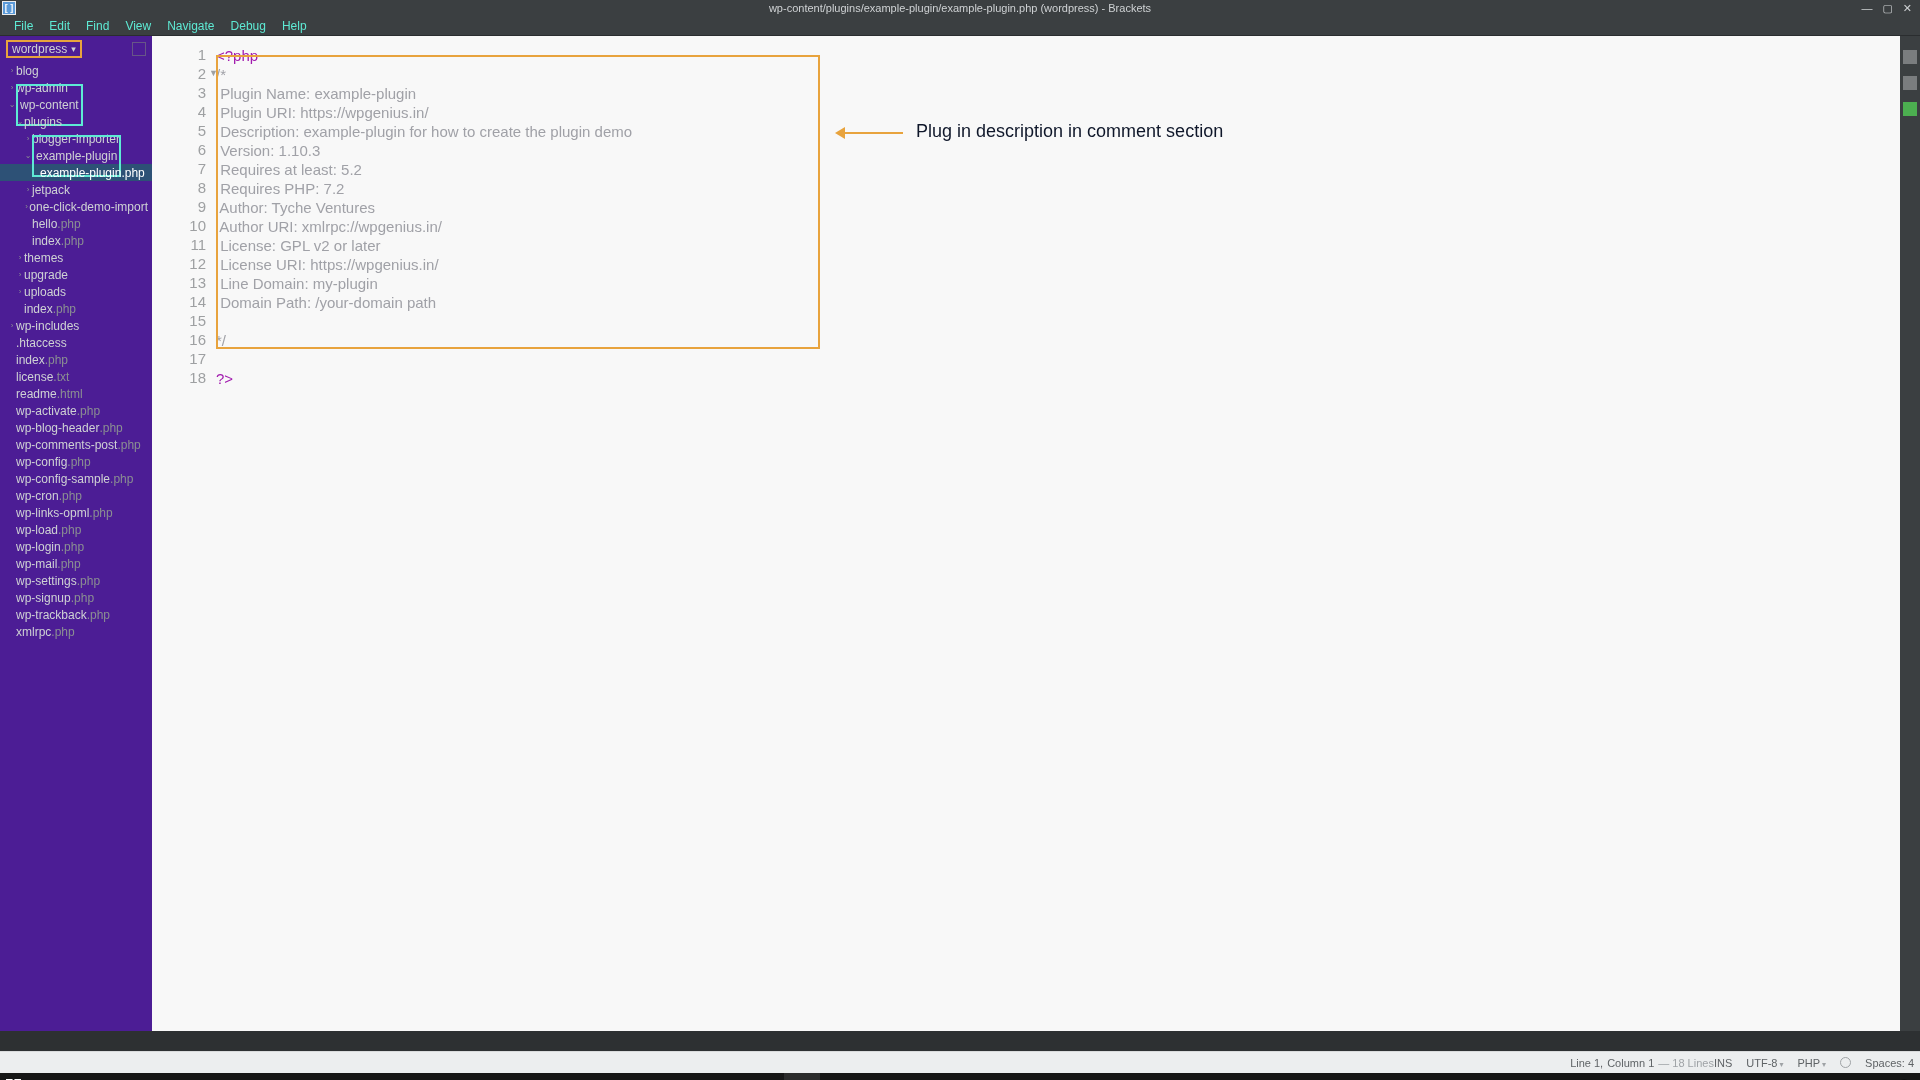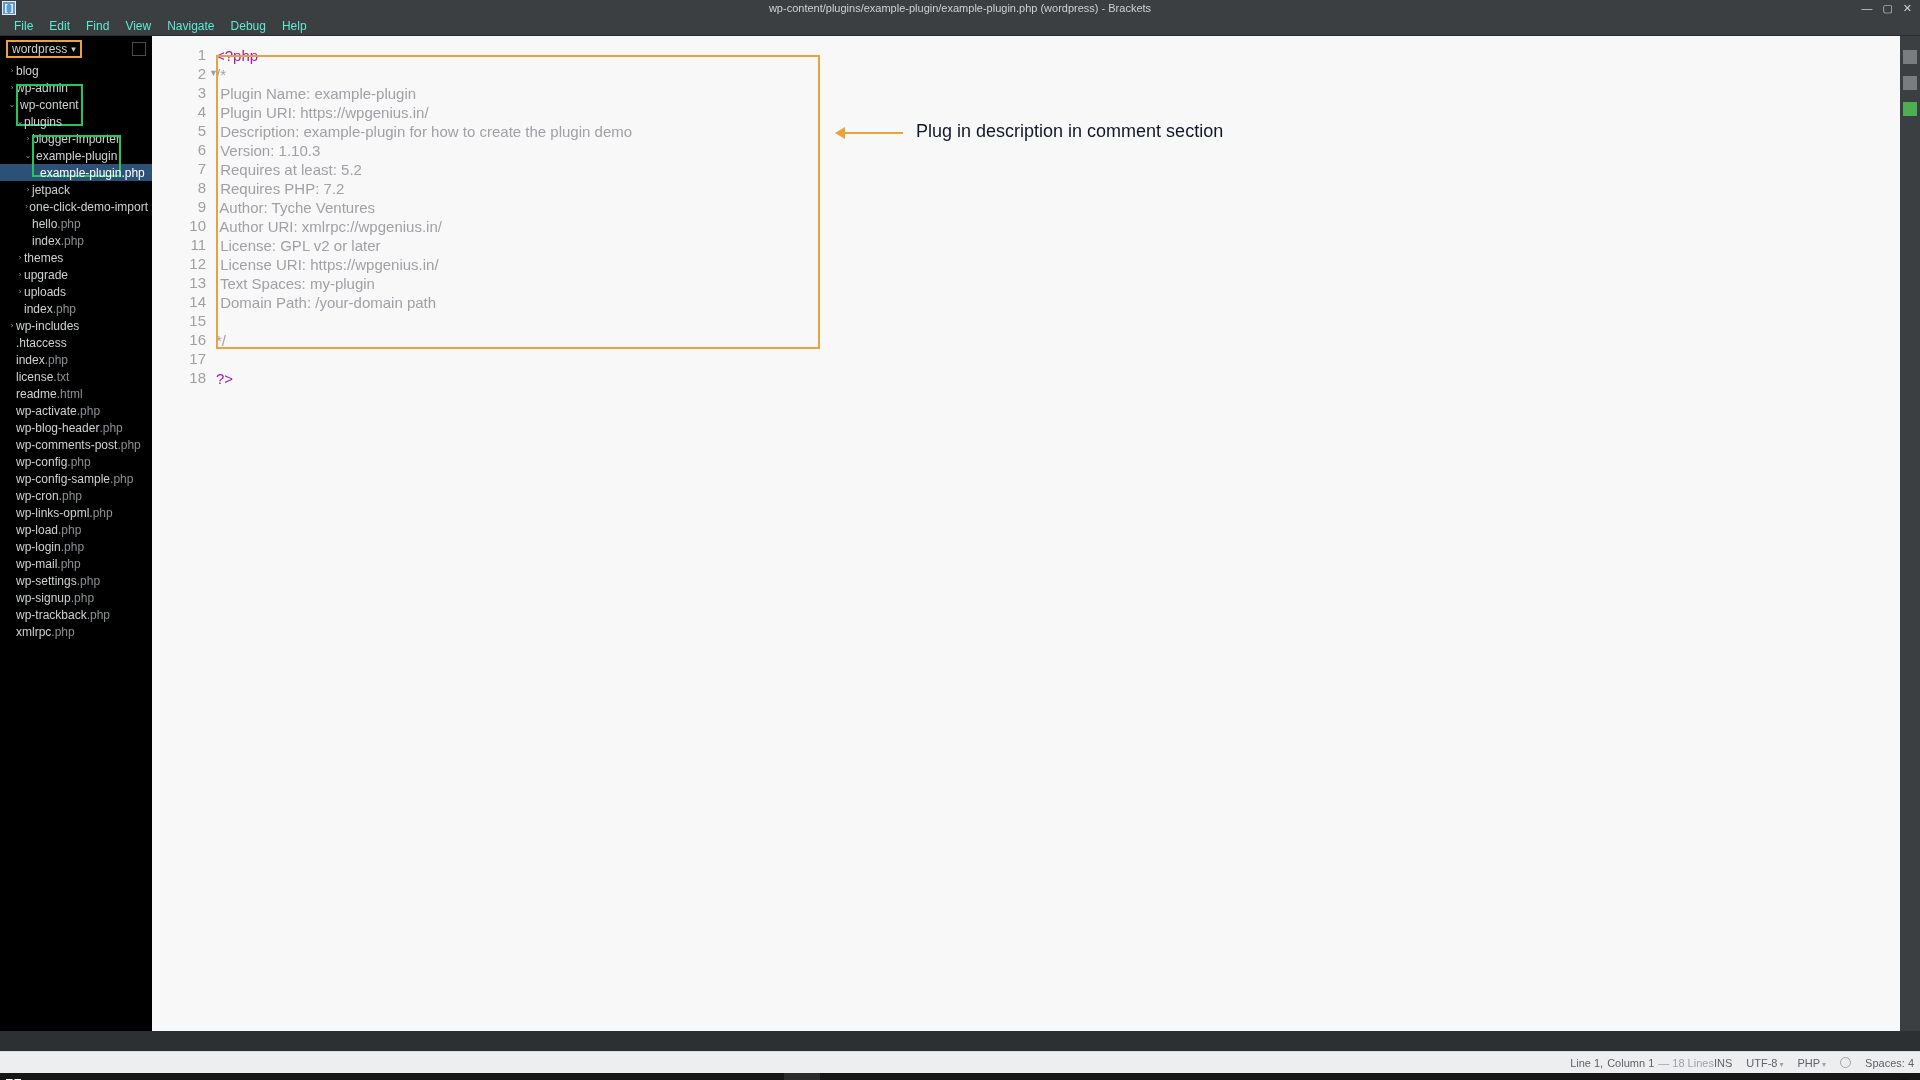--- a/index.html
+++ b/index.html
@@ -13,32 +13,32 @@
 .titlebar .win-ctrls span { cursor: default; }
 
 
 .menubar { height: 20px; background: #3b3f41; display: flex; align-items: center; padding-left: 6px; gap: 0; border-bottom:1px solid #2a2d2f;}
 .menubar .menu-item { padding: 2px 8px; font-size: 12px; color: #5eead4; cursor: default; }
 
 
 .main { display: flex; height: calc(100% - 36px - 27px - 22px); }
 
 
-.sidebar { width: 152px; background: #000000; overflow-y: auto; overflow-x: hidden; font-size: 12px; color: #bcbfc2; }
+.sidebar { width: 152px; background: #4c1d95; overflow-y: auto; overflow-x: hidden; font-size: 12px; color: #bcbfc2; }
 .project-header { display:flex; align-items:center; justify-content:space-between; padding: 0 6px; height:26px;}
 .project-select { border: 2px solid #e8a33d; padding: 0 4px; height:18px; display:flex; align-items:center; font-size:12px; color:#cfd2d4;}
 .project-select .caret { margin-left:4px; font-size:9px;}
 .split-icon { width:14px; height:14px; border:1px solid #7a7d7f; opacity:.6;}
 .tree .item { display:flex; align-items:center; height:17px; padding-right:4px; cursor:default; white-space:nowrap;}
 .tree .carrot { width:8px; text-align:center; font-size:8px; color:#8b8f92; display:inline-block;}
 .tree .name { color:#cfd2d4; }
 .tree .ext { color:#8b8f92; }
 .tree .sel { background:#2d5176; color:#fff; }
 .tree .sel .name, .tree .sel .ext { color:#fff;}
-.highlight-box { border:2px solid #22c55e; padding:12px 2px;}
+.highlight-box { border:2px solid #5eead4; padding:12px 2px;}
 .ind0 { padding-left: 8px; } .ind1 { padding-left: 16px; } .ind2 { padding-left: 24px; } .ind3 { padding-left: 32px; }
 
 
 .editor-wrap { flex:1; display:flex; background:#f8f8f8; position:relative;}
 .gutter { width:64px; background:#f8f8f8; text-align:right; padding-top:10px; font-family: "SFMono-Regular", Consolas, "Courier New", monospace; font-size:15px; color:#9ea0a2; user-select:none;}
 .gutter .ln { height:19px; padding-right:10px; position:relative;}
 .gutter .fold { position:absolute; right:-2px; top:3px; font-size:9px; color:#9ea0a2;}
 .code { flex:1; padding-top:10px; font-family: "SFMono-Regular", Consolas, "Courier New", monospace; font-size:15px; line-height:19px; color:#535353; position:relative;}
 .code .line { height:19px; white-space:pre;}
 .comment-block-outline { position:absolute; border:2px solid #e8a33d; pointer-events:none;}
@@ -300,21 +300,21 @@
         <div class="line tok-gray"> Plugin Name: example-plugin</div>
         <div class="line tok-gray"> Plugin URI: https://wpgenius.in/</div>
         <div class="line tok-gray"> Description: example-plugin for how to create the plugin demo</div>
         <div class="line tok-gray"> Version: 1.10.3</div>
         <div class="line tok-gray"> Requires at least: 5.2</div>
         <div class="line tok-gray"> Requires PHP: 7.2</div>
         <div class="line tok-gray"> Author: Tyche Ventures</div>
         <div class="line tok-gray"> Author URI: xmlrpc://wpgenius.in/</div>
         <div class="line tok-gray"> License: GPL v2 or later</div>
         <div class="line tok-gray"> License URI: https://wpgenius.in/</div>
-        <div class="line tok-gray"> Text Spaces: my-plugin</div>
+        <div class="line tok-gray"> Line Domain: my-plugin</div>
         <div class="line tok-gray"> Domain Path: /your-domain path</div>
         <div class="line tok-gray"> </div>
         <div class="line tok-gray">*/</div>
         <div class="line tok-dark"></div>
         <div class="line tok-dark">?&gt;</div>
       </div>
   </div>
 
   <div class="right-toolbar">
     <div class="ticon" style="background:#7a7d7f;"></div>

